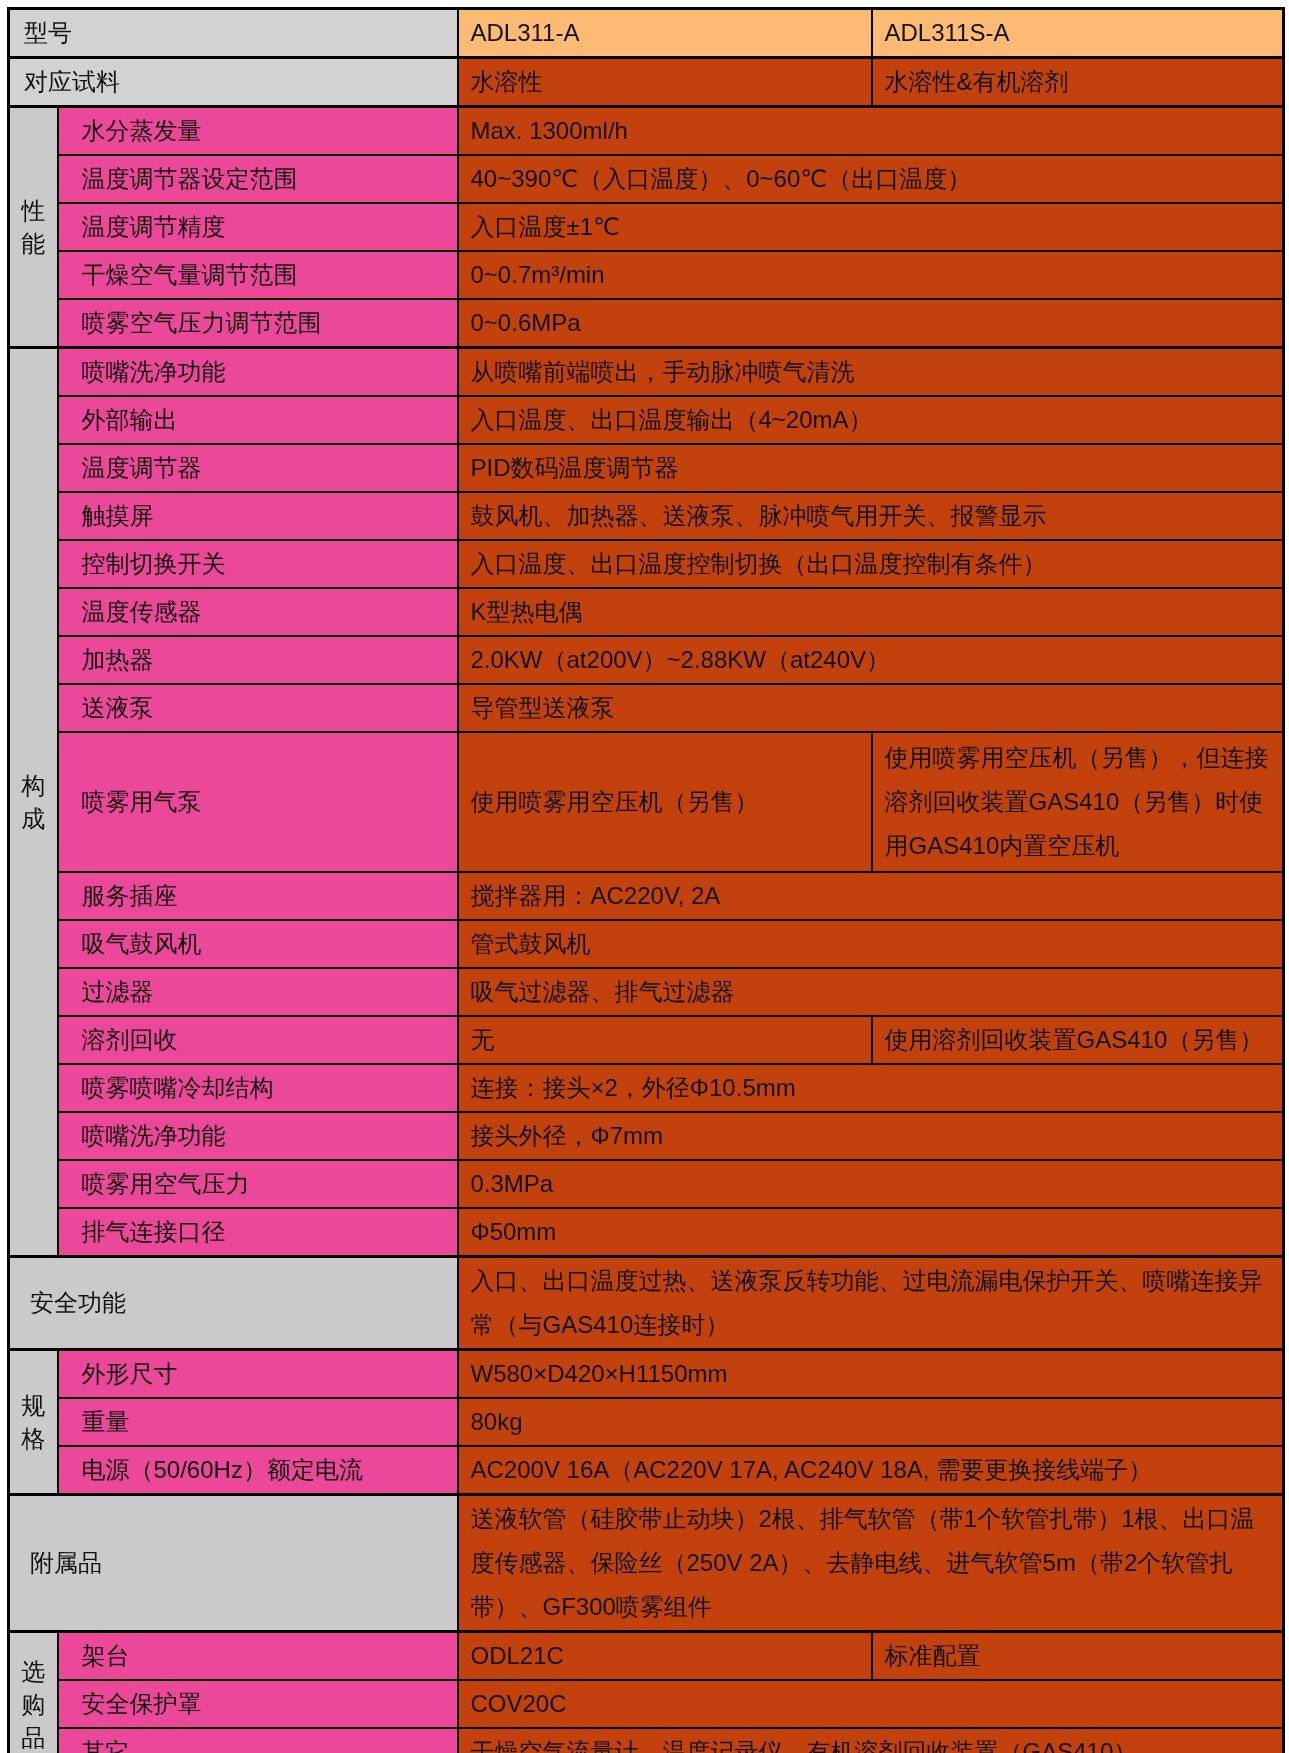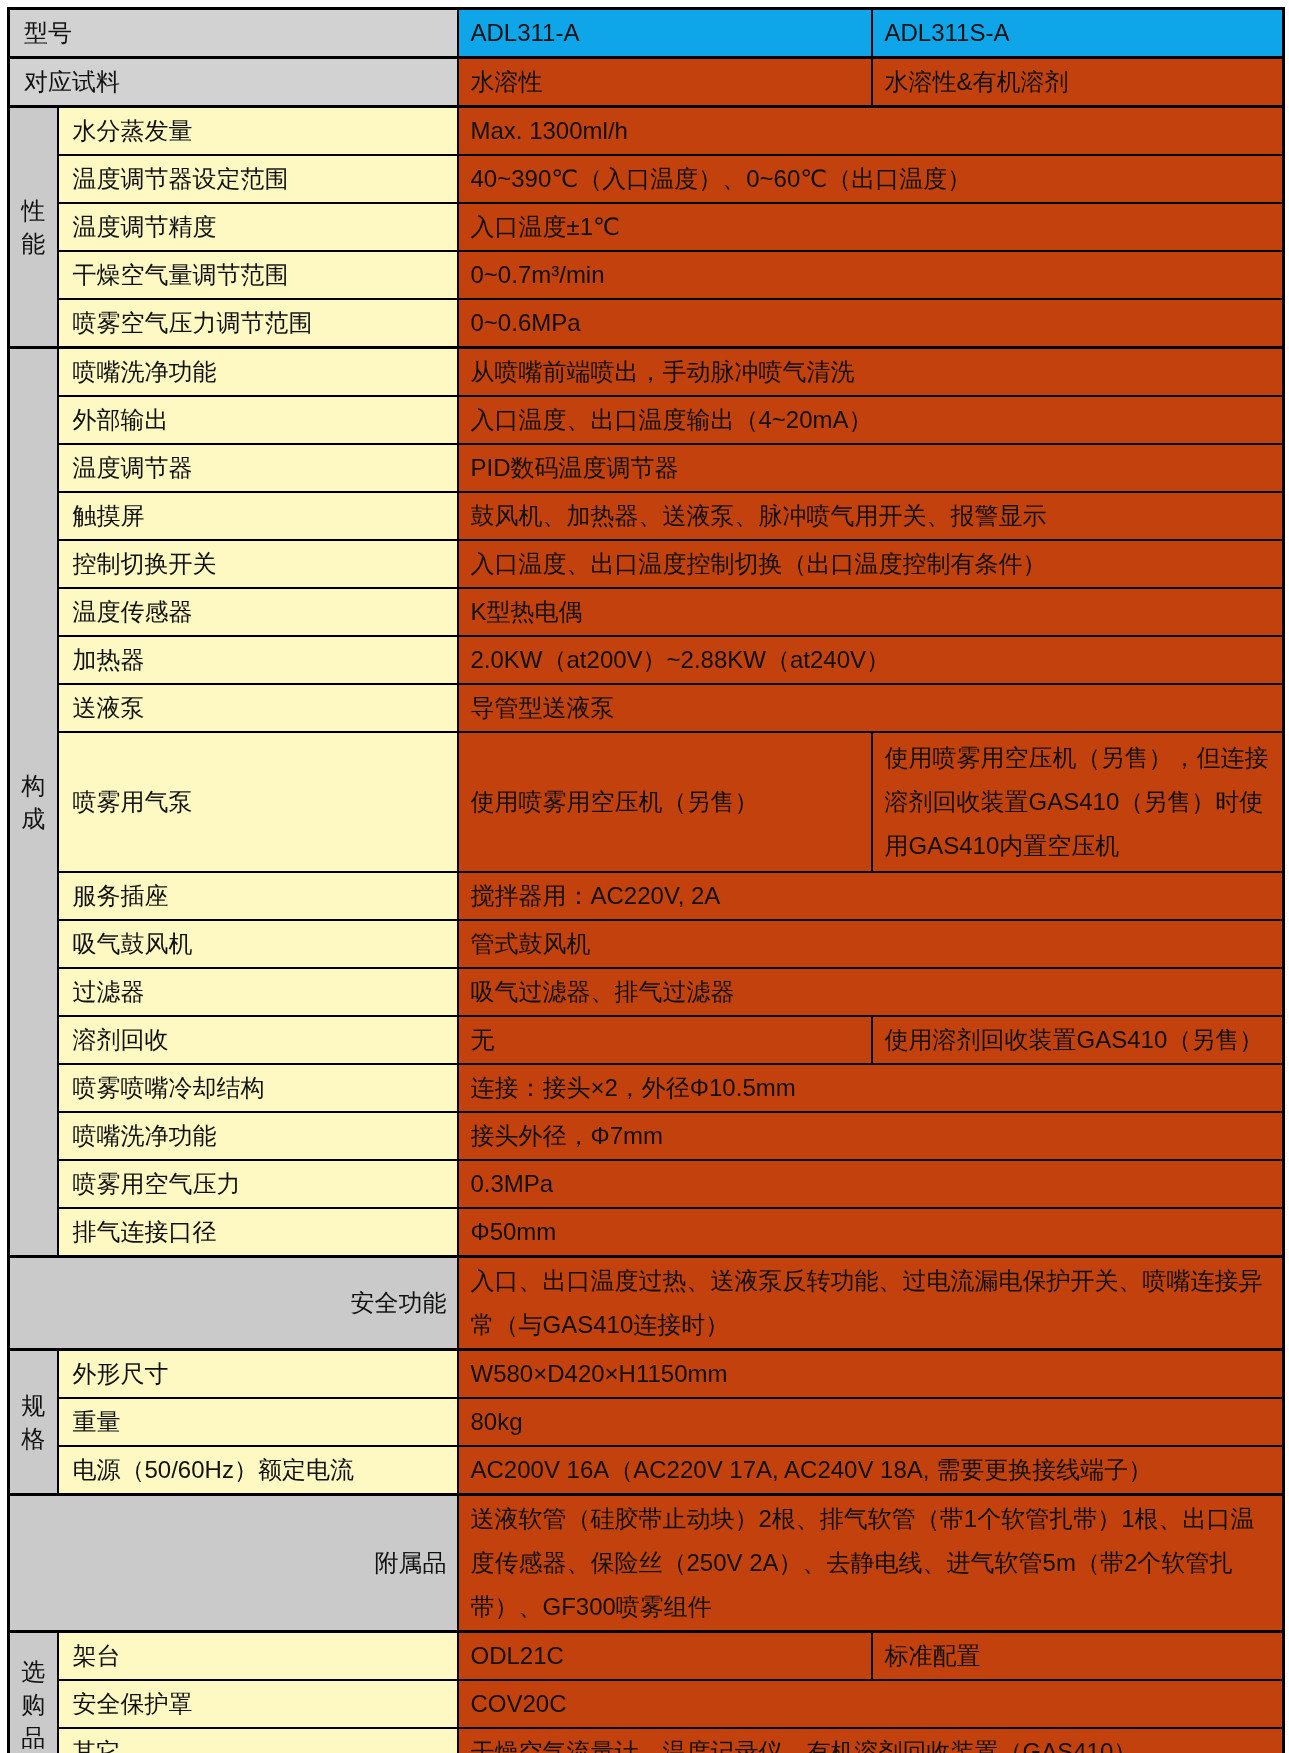--- a/index.html
+++ b/index.html
@@ -23,34 +23,34 @@
   tr { height: 48px; }
   td {
     border: 2px solid #000000;
     font-size: 24px;
     line-height: 44px;
     vertical-align: middle;
     padding: 1px 10px 1px 12px;
     overflow: hidden;
     word-break: break-word;
   }
-  td.label  { background: #fef9c3; padding-left: 14px; }
+  td.label  { background: #ec4899; padding-left: 23px; }
   td.hdr    { background: #d2d2d2; padding-left: 14px; }
-  td.merged { background: #cacaca; padding-left: 20px; text-align: right; }
+  td.merged { background: #cacaca; padding-left: 20px; }
   td.group  { background: #cacaca; text-align: center; padding: 16px 2px; }
   td.group span {
     display: inline-block;
     width: 28px;
     line-height: 33px;
     word-break: break-all;
     text-align: center;
     vertical-align: middle;
   }
   td.value  { background: #c2410c; }
-  td.hdrval { background: #0ea5e9; }
+  td.hdrval { background: #fdba74; }
   tr.sec td { border-top-width: 3px; margin-top: 47px; }
   tr.xl { height: 140px; }
 </style>
 </head>
 <body>
 
 <div class="wrap">
   <table class="spec">
     <colgroup>
       <col class="c-group">

